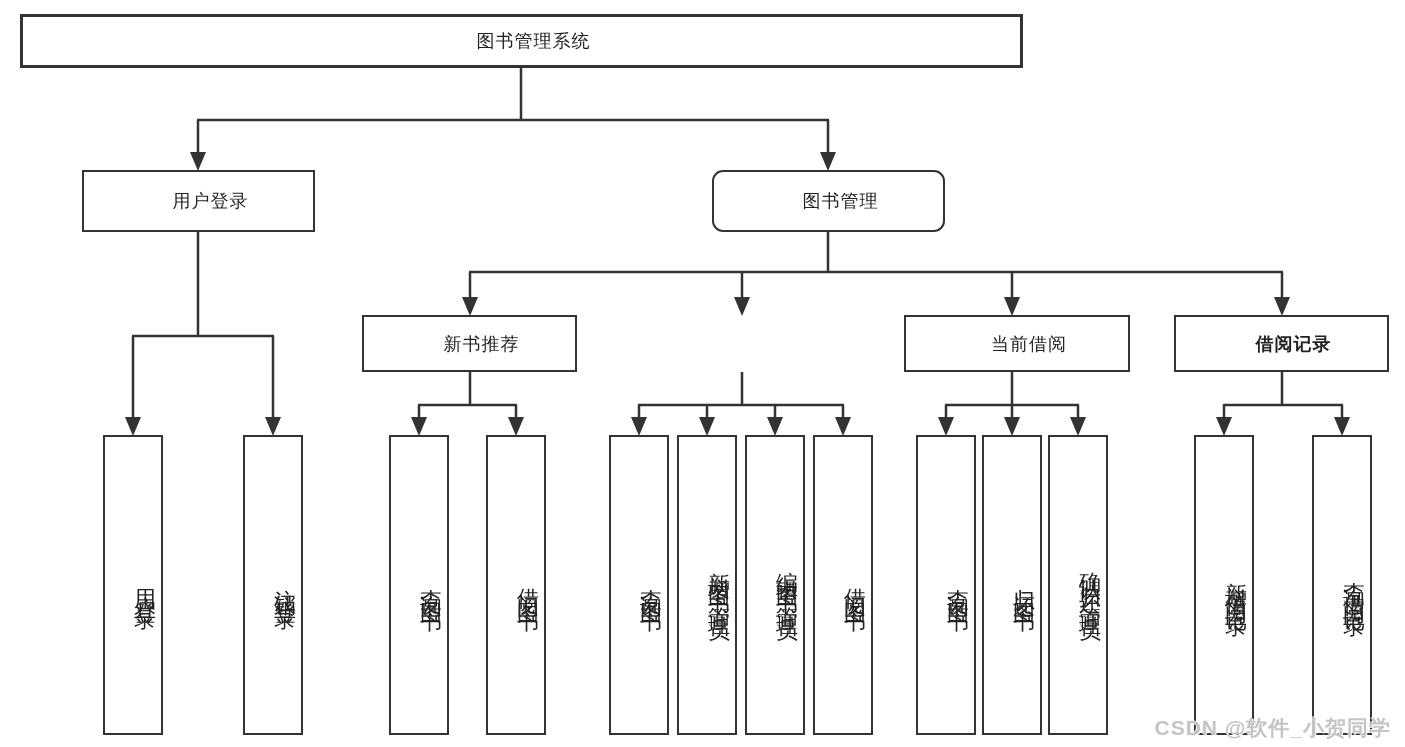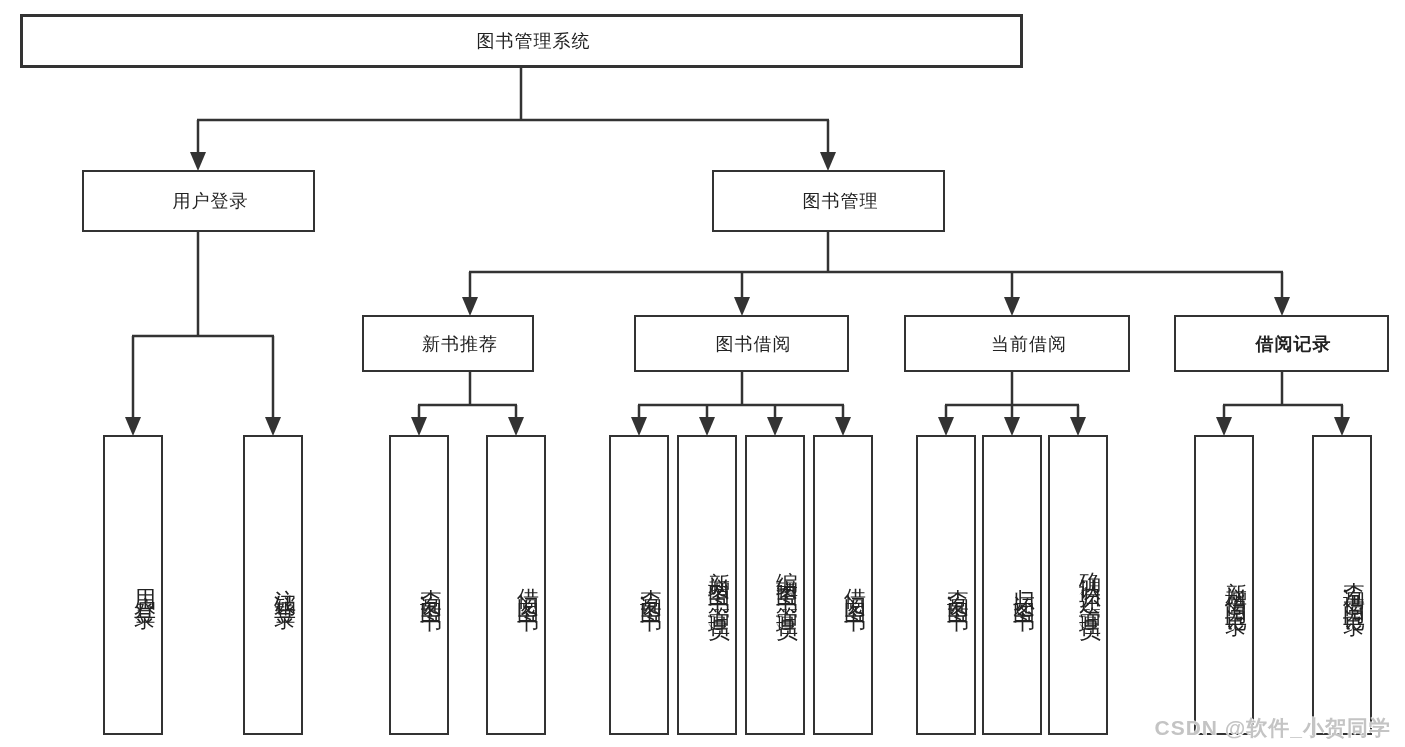--- a/index.html
+++ b/index.html
@@ -139,29 +139,26 @@
     </g>
   </svg>
 
   <div class="box root" style="left:20px; top:14px; width:1003px; height:54px;">
     <span class="h-label">图书管理系统</span>
   </div>
 
   <div class="box" style="left:82px; top:170px; width:233px; height:62px;">
     <span class="h-label">用户登录</span>
   </div>
-  <div class="box" style="left:712px; top:170px; width:233px; height:62px;">
+  <div class="box" style="left:712px; top:170px; width:233px; height:62px;border-radius:11px;">
     <span class="h-label">图书管理</span>
   </div>
 
-  <div class="box" style="left:362px; top:315px; width:172px; height:57px;">
+  <div class="box" style="left:362px; top:315px; width:215px; height:57px;">
     <span class="h-label">新书推荐</span>
-  </div>
-  <div class="box" style="left:634px; top:315px; width:215px; height:57px;">
-    <span class="h-label">图书借阅</span>
   </div>
   <div class="box" style="left:904px; top:315px; width:226px; height:57px;">
     <span class="h-label">当前借阅</span>
   </div>
   <div class="box" style="left:1174px; top:315px; width:215px; height:57px;font-weight:bold;">
     <span class="h-label">借阅记录</span>
   </div>
 
   <div class="box leaf" style="left:103px; top:435px; width:60px; height:300px;">
     <span class="v-label">用户登录</span>

